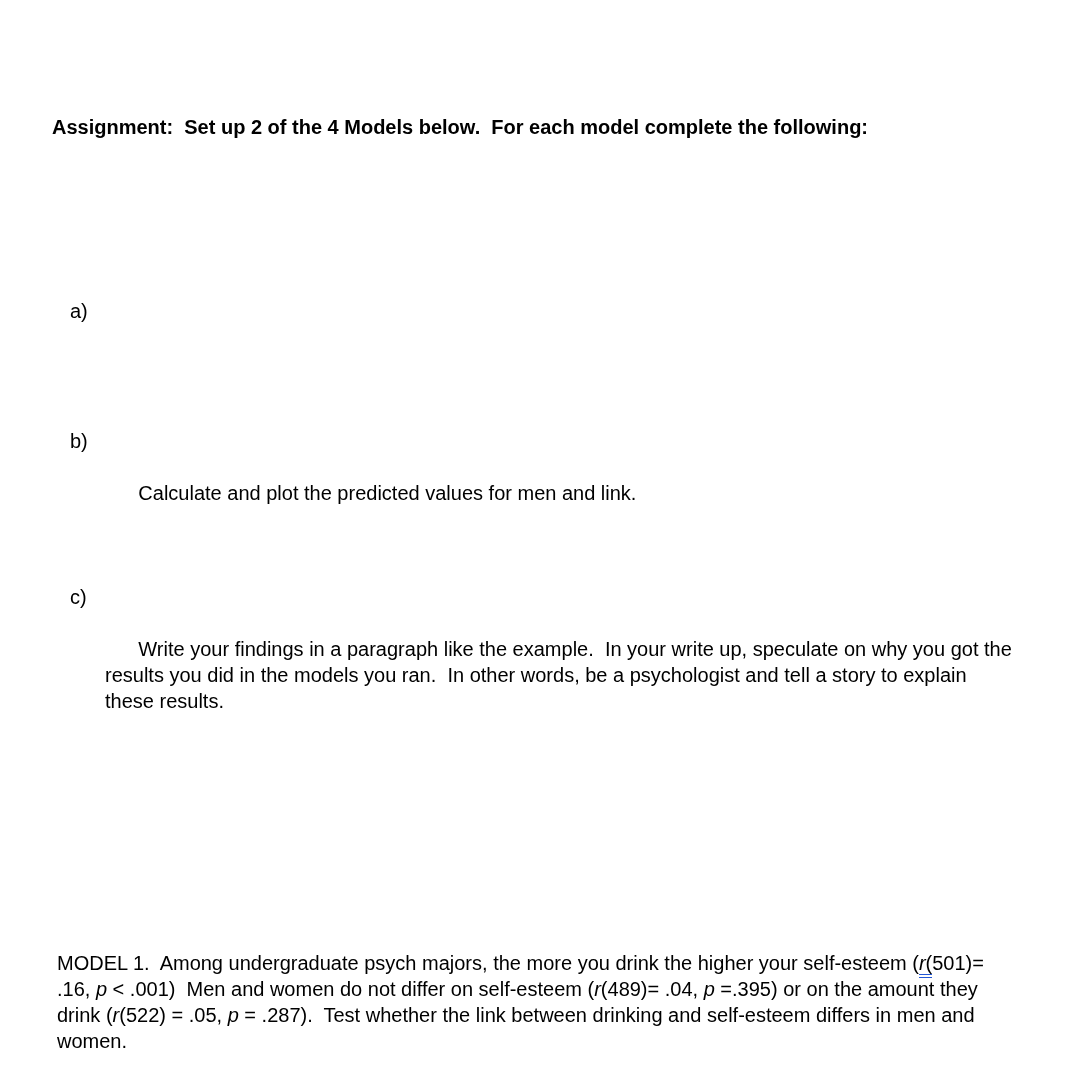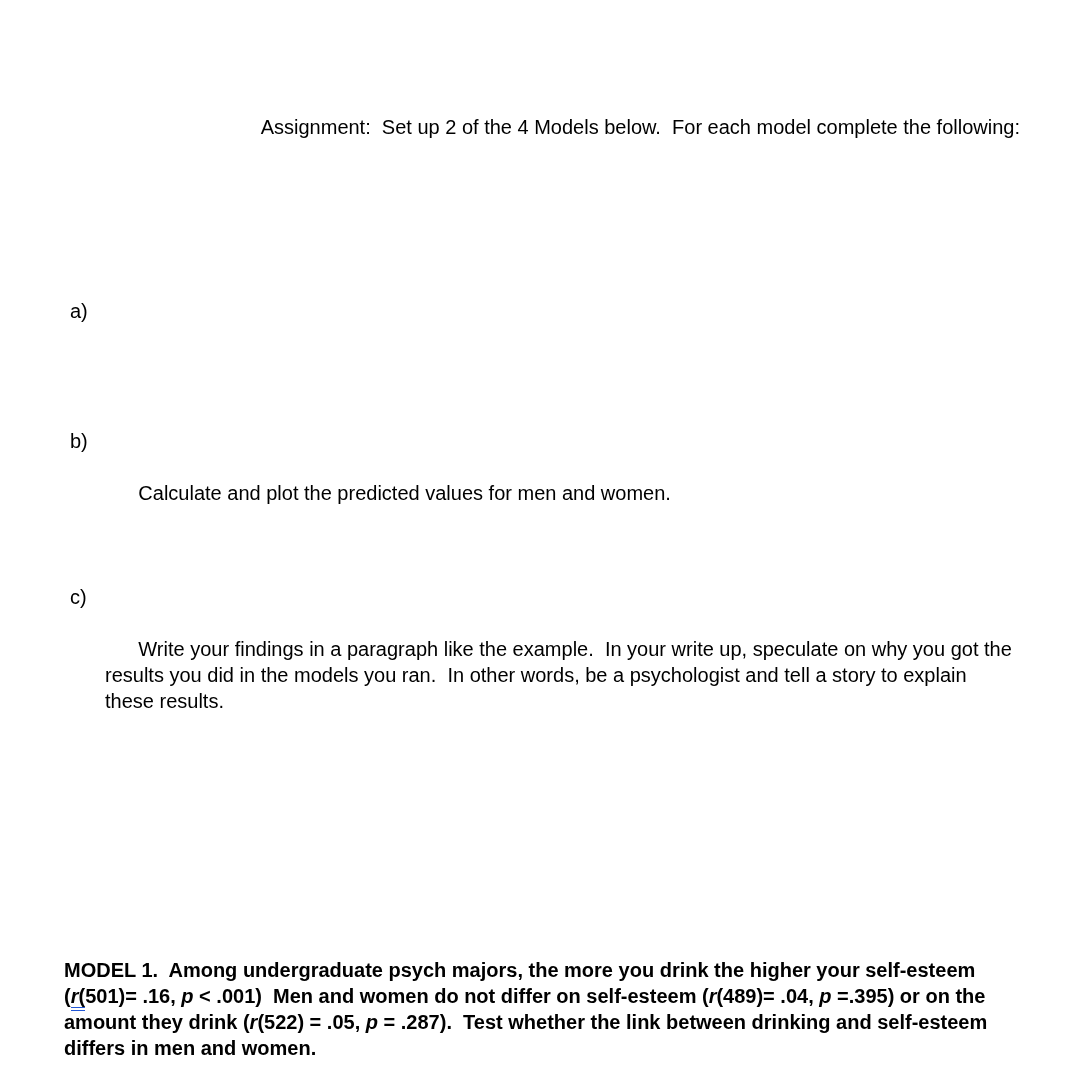--- a/index.html
+++ b/index.html
@@ -18,65 +18,63 @@
   .page {
     position: absolute;
     left: 52px;
     top: 36px;
     width: 968px;
     font-size: 20px;
     line-height: 26px;
     white-space: pre-wrap;
   }
   .title {
-    font-weight: normal;
+    font-weight: bold;
     margin: 0 0 28px 0;
-    text-align: right;
   }
   .instructions {
     margin: 0 0 23px 0;
   }
   .instr {
     position: relative;
     padding-left: 53px;
   }
   .instr-label {
     position: absolute;
     left: 18px;
     top: 0;
   }
   .model {
     margin: 0 0 48px 0;
   }
   .model:last-child {
     margin-bottom: 0;
   }
   .para {
-    margin: 12px;
-    font-weight: bold;
+    margin: 5px;
   }
   .i { font-style: italic; }
   .gr {
     border-bottom: 4px double #2257d6;
   }
 </style>
 </head>
 <body>
 
 <div class="page">
 
   <p class="title">Assignment:  Set up 2 of the 4 Models below.  For each model complete the following:</p>
 
   <div class="instructions">
     <div class="instr">
       <span class="instr-label">a)</span>
     </div>
     <div class="instr">
       <span class="instr-label">b)</span>
-      <span>Calculate and plot the predicted values for men and women.</span>
+      <span>Calculate and plot the predicted values for men and link.</span>
     </div>
     <div class="instr">
       <span class="instr-label">c)</span>
       <span>Write your findings in a paragraph like the example.  In your write up, speculate on why you got the results you did in the models you ran.  In other words, be a psychologist and tell a story to explain these results.</span>
     </div>
   </div>
 
   <div class="model">
     <p class="para"><span>MODEL 1.  Among undergraduate psych majors, the more you drink the higher your self-esteem (</span><span class="i gr">r</span><span class="gr">(</span><span>501)= .16, </span><span class="i">p</span><span> &lt; .001)  Men and women do not differ on self-esteem (</span><span class="i">r</span><span>(489)= .04, </span><span class="i">p</span><span> =.395) or on the amount they drink (</span><span class="i">r</span><span>(522) = .05, </span><span class="i">p</span><span> = .287).  Test whether the link between drinking and self-esteem differs in men and women.</span></p>
     

